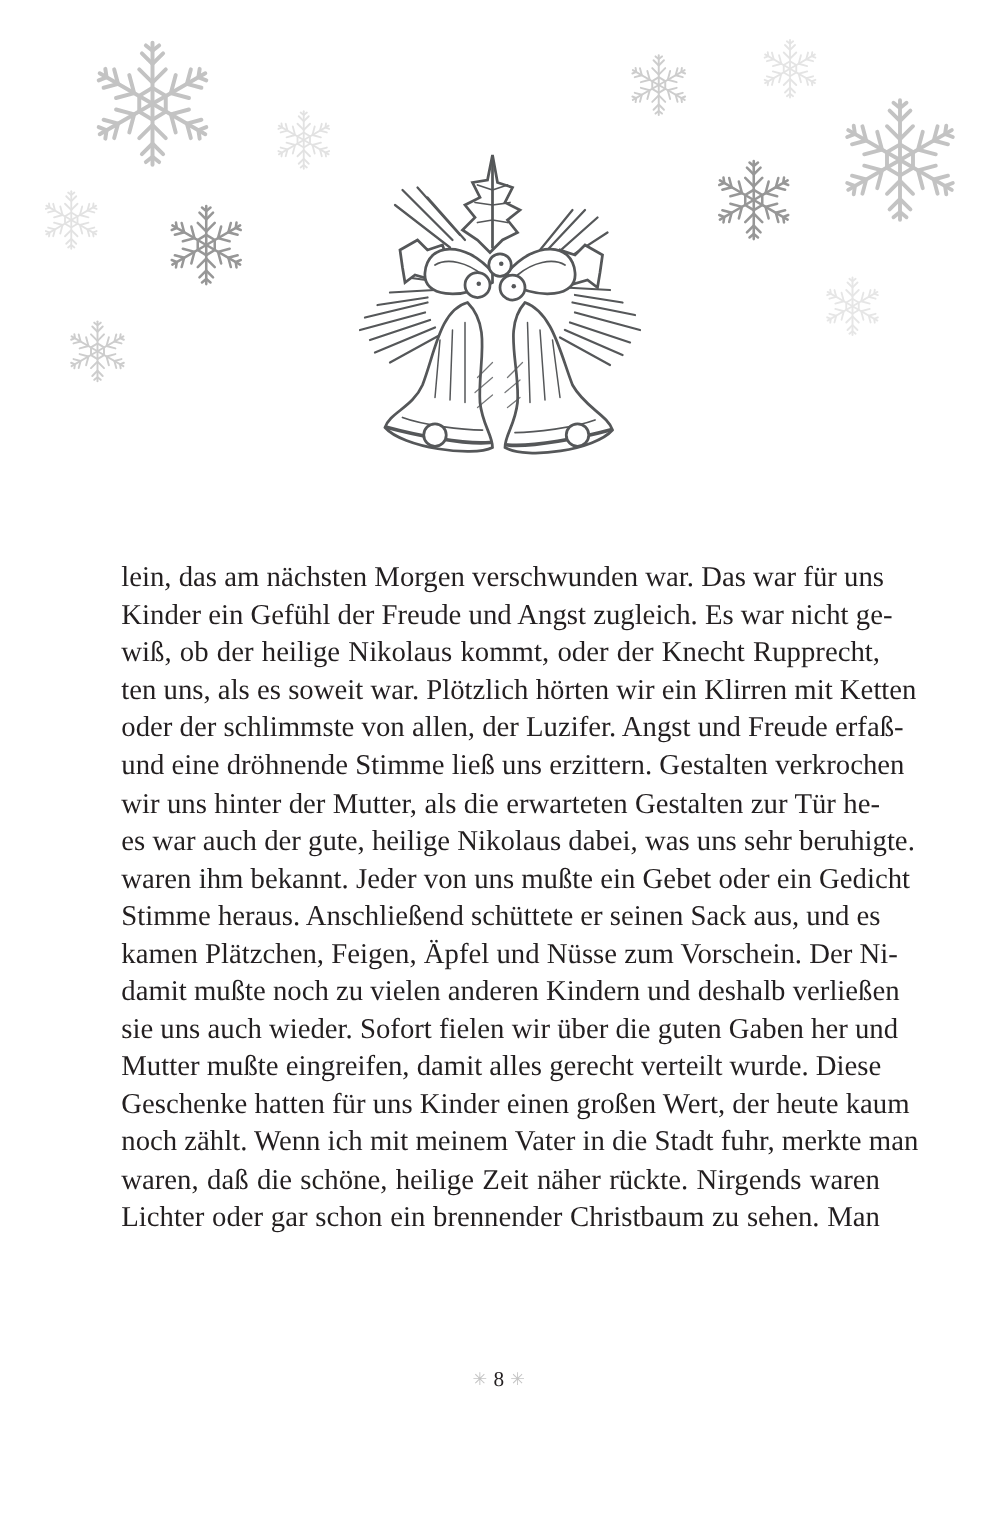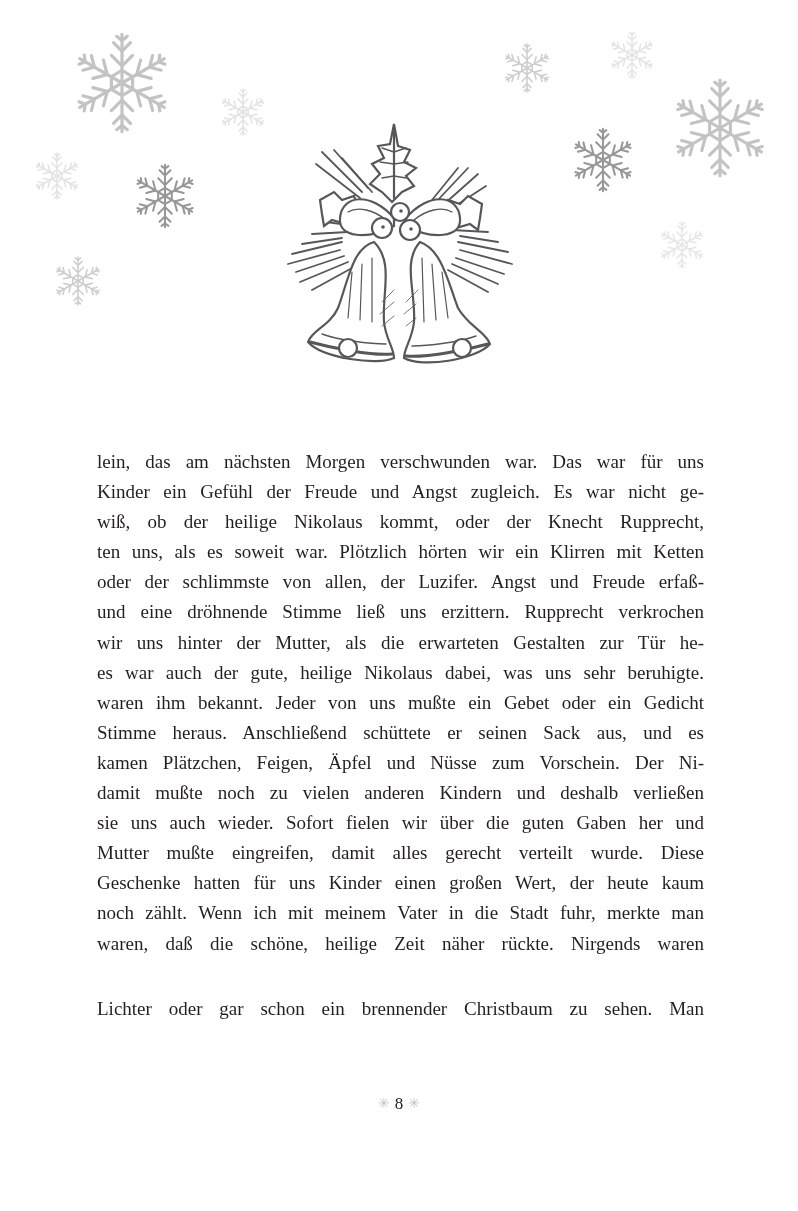--- a/index.html
+++ b/index.html
@@ -5,24 +5,24 @@
   html, body { margin: 0; padding: 0; background: #ffffff; }
   body { width: 798px; height: 1211px; position: relative; overflow: hidden; }
   .page { position: absolute; inset: 0; background: #ffffff; }
   .snowflake { position: absolute; }
   .snowflake svg { display: block; width: 100%; height: 100%; }
   .illustration { position: absolute; left: 282px; top: 122px; width: 236px; height: 252px; }
   .illustration svg { width: 100%; height: 100%; display: block; }
   .body-text {
     position: absolute; left: 97px; top: 447px; width: 607px;
     font-family: "Liberation Serif", "DejaVu Serif", serif;
-    font-size: 19px; line-height: 30.1px; color: #231f20;
+    font-size: 23px; line-height: 30.1px; color: #231f20;
   }
   .line { display: block; white-space: nowrap; text-align: justify; text-align-last: justify; height: 30.1px; }
-  .line.last { text-align-last: justify; margin-top: 35px; }
+  .line.last { text-align-last: justify; }
   .footer {
     position: absolute; left: 0; right: 0; top: 1094px; text-align: center;
     font-family: "Liberation Serif", "DejaVu Serif", serif; font-size: 17px; color: #231f20;
   }
   .footer .star { color: #c4c4c4; font-size: 14px; margin: 0 5px; vertical-align: 1px; }
 </style>
 </head>
 <body>
 
 <div class="page">
@@ -534,21 +534,21 @@
       </g>
     </svg>
   </div>
 
   <div class="body-text" id="body-text">
       <span class="line">lein, das am nächsten Morgen verschwunden war. Das war für uns</span>
       <span class="line">Kinder ein Gefühl der Freude und Angst zugleich. Es war nicht ge-</span>
       <span class="line">wiß, ob der heilige Nikolaus kommt, oder der Knecht Rupprecht,</span>
       <span class="line">ten uns, als es soweit war. Plötzlich hörten wir ein Klirren mit Ketten</span>
       <span class="line">oder der schlimmste von allen, der Luzifer. Angst und Freude erfaß-</span>
-      <span class="line">und eine dröhnende Stimme ließ uns erzittern. Rupprecht verkrochen</span>
+      <span class="line">und eine dröhnende Stimme ließ uns erzittern. Gestalten verkrochen</span>
       <span class="line">wir uns hinter der Mutter, als die erwarteten Gestalten zur Tür he-</span>
       <span class="line">es war auch der gute, heilige Nikolaus dabei, was uns sehr beruhigte.</span>
       <span class="line">waren ihm bekannt. Jeder von uns mußte ein Gebet oder ein Gedicht</span>
       <span class="line">Stimme heraus. Anschließend schüttete er seinen Sack aus, und es</span>
       <span class="line">kamen Plätzchen, Feigen, Äpfel und Nüsse zum Vorschein. Der Ni-</span>
       <span class="line">damit mußte noch zu vielen anderen Kindern und deshalb verließen</span>
       <span class="line">sie uns auch wieder. Sofort fielen wir über die guten Gaben her und</span>
       <span class="line">Mutter mußte eingreifen, damit alles gerecht verteilt wurde. Diese</span>
       <span class="line">Geschenke hatten für uns Kinder einen großen Wert, der heute kaum</span>
       <span class="line">noch zählt. Wenn ich mit meinem Vater in die Stadt fuhr, merkte man</span>

